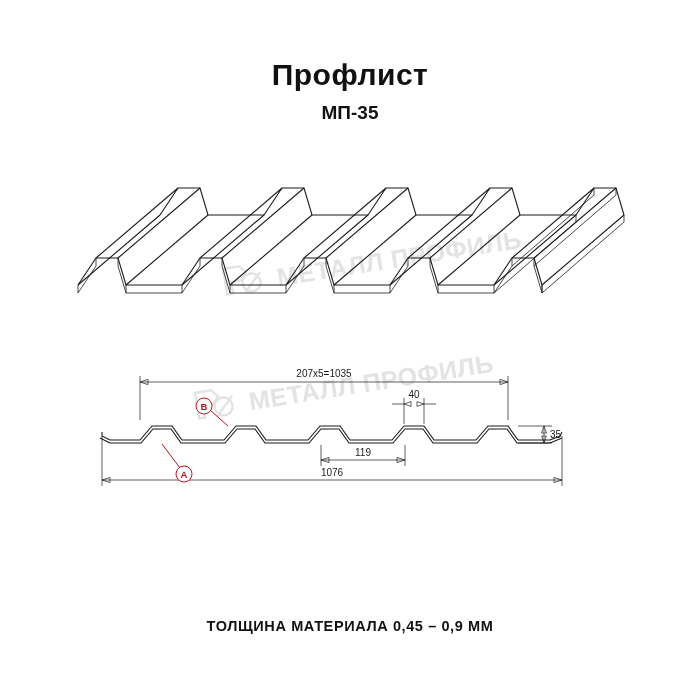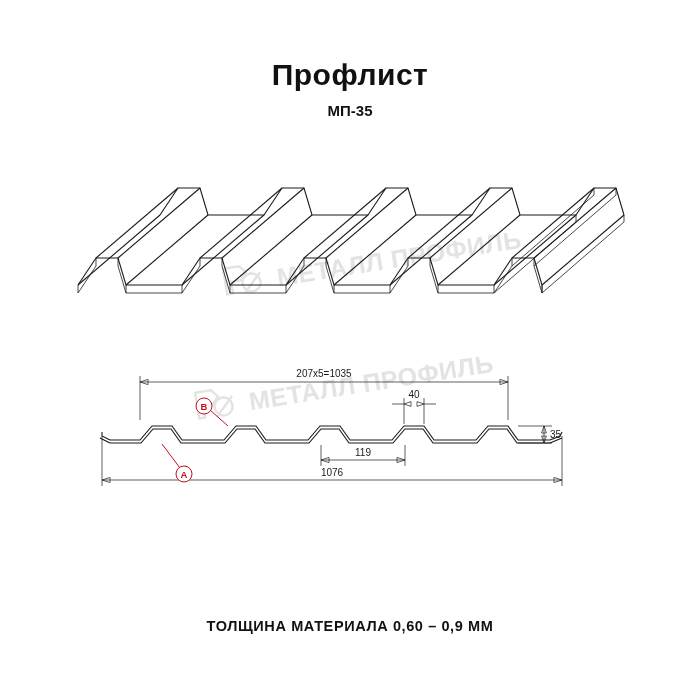--- a/index.html
+++ b/index.html
@@ -31,21 +31,21 @@
     font-weight: bold;
     letter-spacing: 0.5px;
     color: #111111;
   }
   .subtitle {
     position: absolute;
     top: 102px;
     left: 0;
     width: 700px;
     text-align: center;
-    font-size: 15px;
+    font-size: 19px;
     font-weight: bold;
     color: #111111;
   }
   .iso-wrap {
     position: absolute;
     top: 160px;
     left: 60px;
     width: 580px;
     height: 160px;
   }
@@ -243,14 +243,14 @@
       <path class="callln" d="M110 60 L128 76"></path>
       <circle class="callcirc" cx="104" cy="56" r="8"></circle>
       <text class="calltxt" x="104" y="59.5" text-anchor="middle">B</text>
 
       <path class="callln" d="M80 118 L62 94"></path>
       <circle class="callcirc" cx="84" cy="124" r="8"></circle>
       <text class="calltxt" x="84" y="127.5" text-anchor="middle">A</text>
     </svg>
   </div>
 
-  <div class="footer">ТОЛЩИНА МАТЕРИАЛА 0,60 – 0,9 ММ</div>
+  <div class="footer">ТОЛЩИНА МАТЕРИАЛА 0,45 – 0,9 ММ</div>
 </div>
 
 </body></html>

